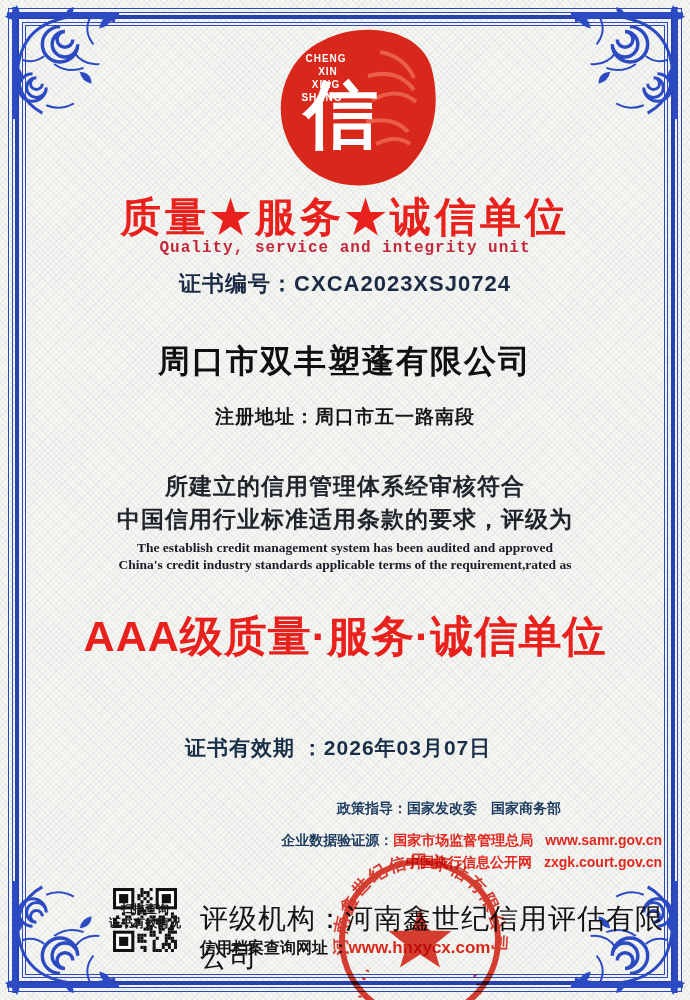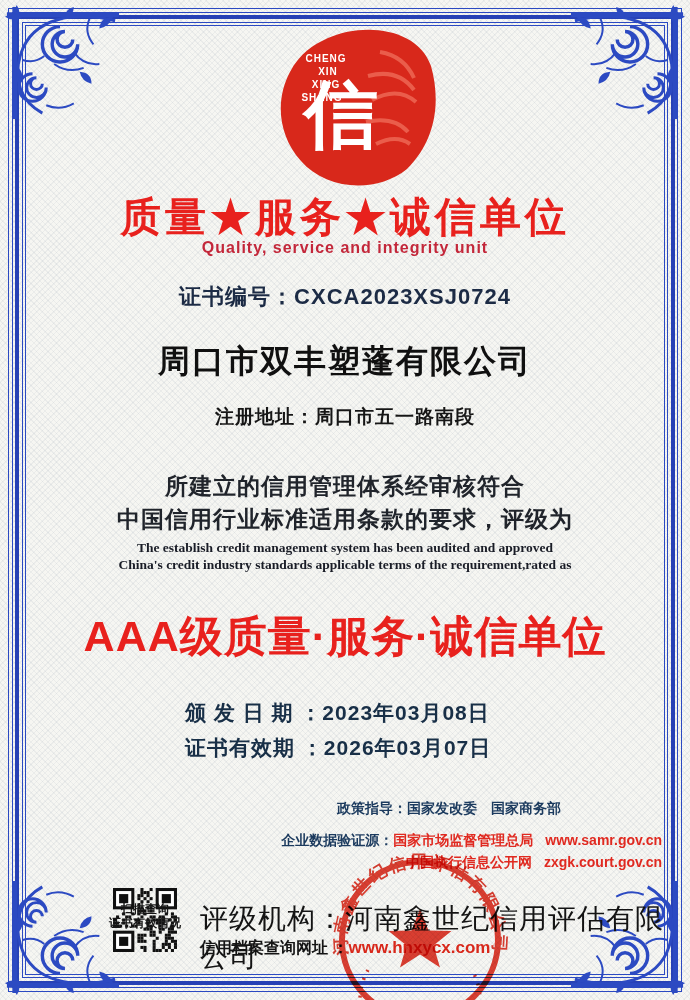--- a/index.html
+++ b/index.html
@@ -18,21 +18,21 @@
   .f4{inset:22px;border:1px solid #2b49c2;}
   .f5{inset:25px;border:1px solid #2b49c2;}
   .corner{position:absolute;width:118px;height:118px;}
   .c-tl{left:3px;top:3px;}
   .c-tr{right:3px;top:3px;transform:scaleX(-1);}
   .c-bl{left:3px;bottom:3px;transform:scaleY(-1);}
   .c-br{right:3px;bottom:3px;transform:scale(-1,-1);}
   .abs{position:absolute;}
   .ctr{left:0;right:0;text-align:center;}
   .title{font-size:41px;font-weight:900;color:#e8211d;letter-spacing:4px;}
-  .sub-en{font-family:Liberation Sans, sans-serif;font-size:16px;font-weight:bold;color:#c3273a;letter-spacing:1px;}
+  .sub-en{font-family:Liberation Mono, monospace;font-size:16px;font-weight:bold;color:#c3273a;letter-spacing:1px;}
   .certno{font-size:22px;font-weight:bold;color:#1c2b45;letter-spacing:1px;}
   .company{font-size:32px;font-weight:900;color:#101010;letter-spacing:2px;}
   .addr{font-size:19px;font-weight:bold;color:#161616;letter-spacing:1px;}
   .stmt{font-size:23px;font-weight:600;color:#20242b;letter-spacing:1px;line-height:33px;}
   .stmt-en{font-family:"Liberation Serif", serif;font-size:13.5px;font-weight:bold;color:#191c26;line-height:18px;text-align:center;}
   .rating{font-size:43px;font-weight:900;color:#e8211d;letter-spacing:1px;}
   .dateline{font-size:21px;font-weight:bold;color:#182f47;letter-spacing:1px;}
   .policy{font-size:14px;font-weight:bold;color:#1b3a5e;}
   .verify-label{font-size:14px;font-weight:bold;color:#1b3a5e;}
   .verify-red{font-size:14px;font-weight:bold;color:#e02920;}
@@ -87,40 +87,37 @@
     <text x="73" y="118" font-size="74" font-weight="bold" fill="#ffffff" text-anchor="middle">信</text>
     <text x="58" y="40" font-size="10" font-weight="bold" fill="#ffffff" text-anchor="middle" letter-spacing="1">CHENG</text>
     <text x="60" y="53" font-size="10" font-weight="bold" fill="#ffffff" text-anchor="middle" letter-spacing="1">XIN</text>
     <text x="58" y="66" font-size="10" font-weight="bold" fill="#ffffff" text-anchor="middle" letter-spacing="1">XING</text>
     <text x="54" y="79" font-size="10" font-weight="bold" fill="#ffffff" text-anchor="middle" letter-spacing="1">SHANG</text>
   </svg>
 
   <div class="abs ctr title" style="top:190px;">质量★服务★诚信单位</div>
   <div class="abs ctr sub-en" style="top:239px;">Quality, service and integrity unit</div>
 
-  <div class="abs ctr certno" style="top:282px;">
+  <div class="abs ctr certno" style="top:269px;">
     <span>证书编号：</span><span>CXCA2023XSJ0724</span>
   </div>
 
   <div class="abs ctr company" style="top:340px;">周口市双丰塑蓬有限公司</div>
 
   <div class="abs ctr stmt" style="top:470px;">所建立的信用管理体系经审核符合</div>
 
   <div class="abs ctr addr" style="top:404px;">
     <span>注册地址：</span><span>周口市五一路南段</span>
   </div>
   <div class="abs ctr stmt" style="top:503px;">中国信用行业标准适用条款的要求，评级为</div>
   <div class="abs ctr stmt-en" style="top:539px;">The establish credit management system has been audited and approved</div>
   <div class="abs ctr stmt-en" style="top:556px;">China's credit industry standards applicable terms of the requirement,rated as</div>
 
   <div class="abs ctr rating" style="top:608px;">AAA级质量·服务·诚信单位</div>
 
-  <div class="abs dateline" style="left:185px;top:699px;">
-    <span>颁 发 日 期 ：</span><span>2023年03月08日</span>
-  </div>
   <div class="abs dateline" style="left:185px;top:734px;">
     <span>证书有效期 ：</span><span>2026年03月07日</span>
   </div>
 
   <div class="abs policy" style="left:337px;top:800px;">政策指导：国家发改委　国家商务部</div>
 
   <div class="abs" style="right:28px;top:831px;text-align:right;">
     <span class="verify-label">企业数据验证源：</span><span class="verify-red">国家市场监督管理总局</span><span class="verify-red" style="margin-left:12px;">www.samr.gov.cn</span>
   </div>
   <div class="abs" style="right:28px;top:853px;text-align:right;">

